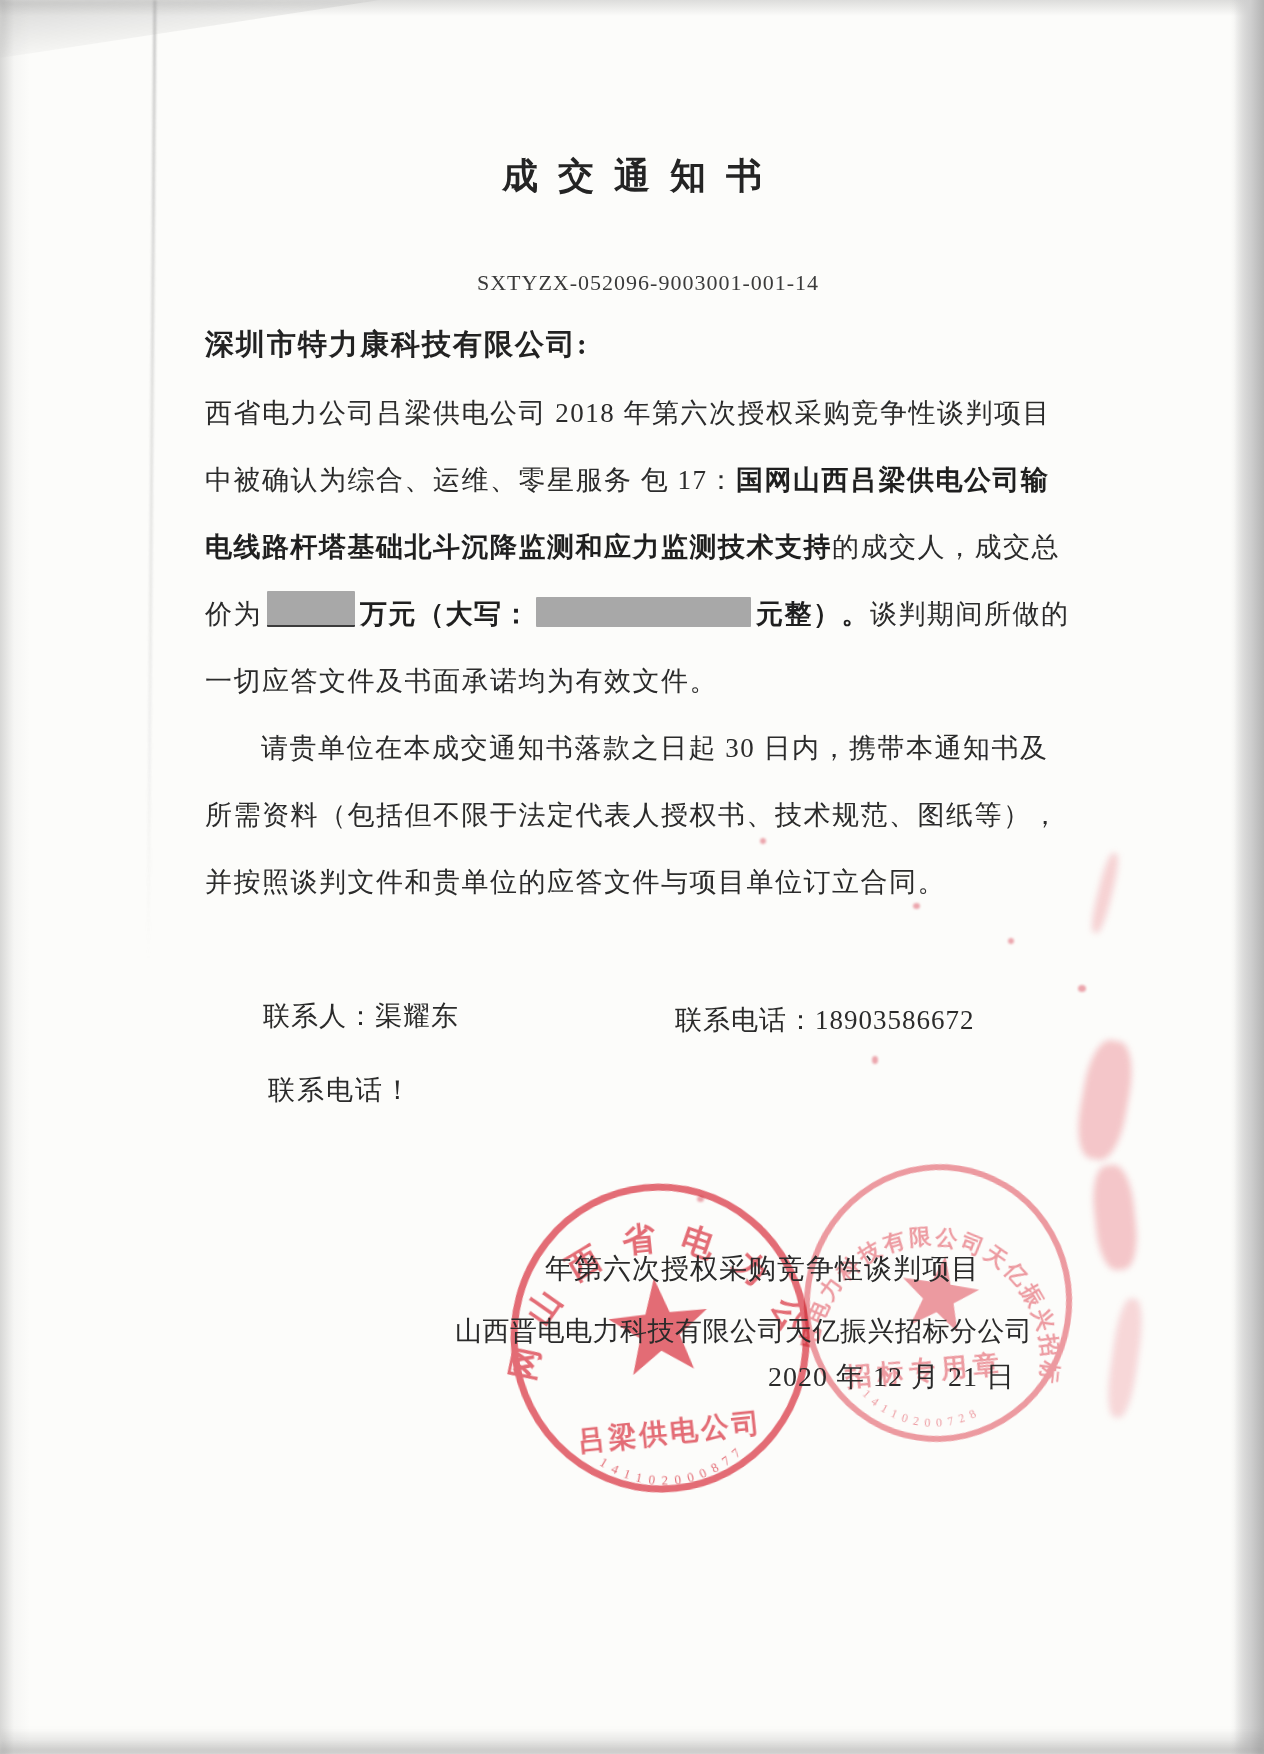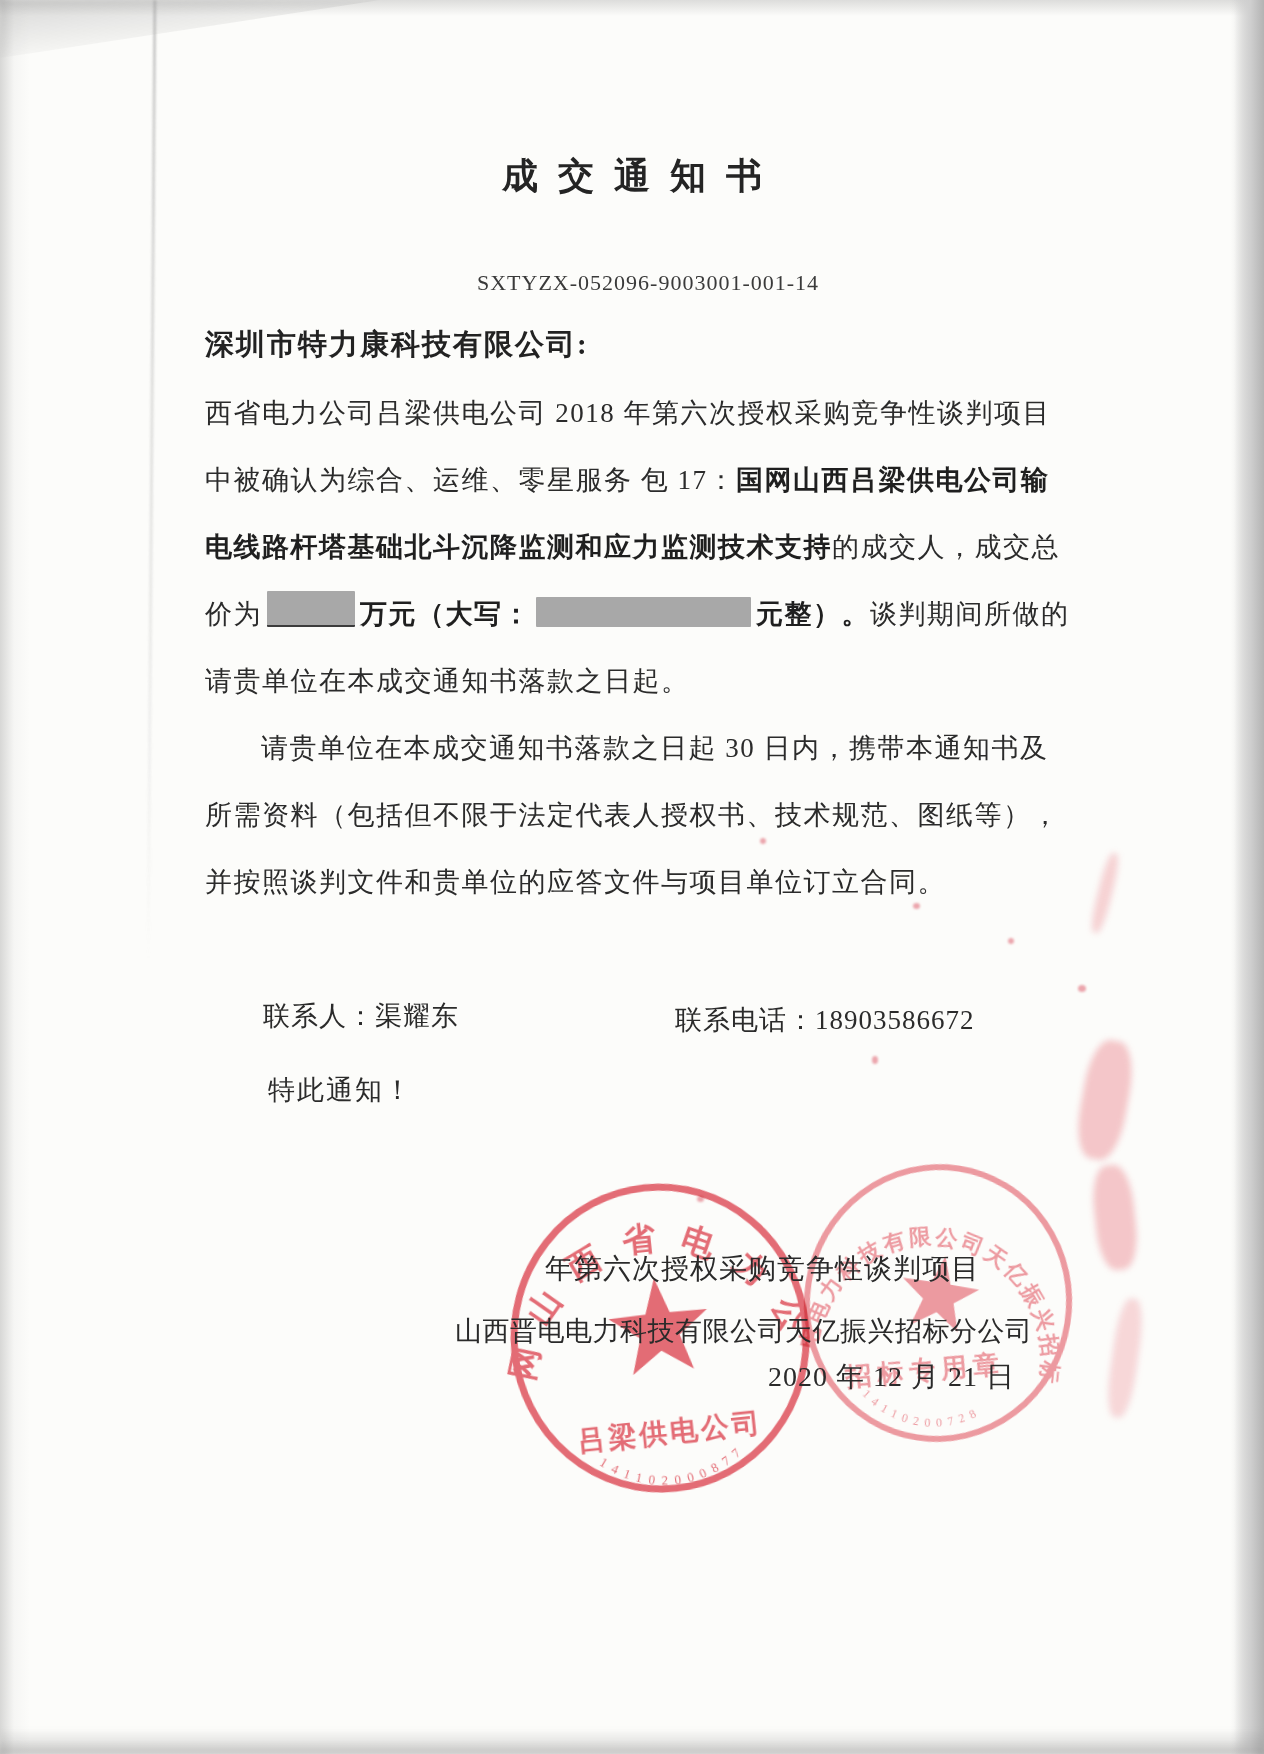--- a/index.html
+++ b/index.html
@@ -151,30 +151,30 @@
 
   <div class="doc-title">成交通知书</div>
   <div class="ref-number">SXTYZX-052096-9003001-001-14</div>
   <div class="addressee">深圳市特力康科技有限公司:</div>
 
   <div class="body-lines">
       <div class="body-line"><span>西省电力公司吕梁供电公司 2018 年第六次授权采购竞争性谈判项目</span></div>
       <div class="body-line"><span>中被确认为综合、运维、零星服务 包 17：</span><span class="bold">国网山西吕梁供电公司输</span></div>
       <div class="body-line"><span class="bold">电线路杆塔基础北斗沉降监测和应力监测技术支持</span><span>的成交人，成交总</span></div>
       <div class="body-line"><span>价为</span><span class="redact u" style="width: 88px;"></span><span class="bold">万元（大写：</span><span class="redact" style="width: 215px;"></span><span class="bold">元整）。</span><span>谈判期间所做的</span></div>
-      <div class="body-line"><span>请贵单位在本成交通知书落款之日起。</span></div>
+      <div class="body-line"><span>一切应答文件及书面承诺均为有效文件。</span></div>
       <div class="body-line indent"><span>请贵单位在本成交通知书落款之日起 30 日内，携带本通知书及</span></div>
       <div class="body-line"><span>所需资料（包括但不限于法定代表人授权书、技术规范、图纸等），</span></div>
       <div class="body-line"><span>并按照谈判文件和贵单位的应答文件与项目单位订立合同。</span></div>
     </div>
 
   <div class="contacts">
     <span class="contact-person"><span>联系人：</span><span>渠耀东</span></span>
     <span class="contact-phone"><span>联系电话：</span><span>18903586672</span></span>
   </div>
 
-  <div class="closing">特此通知！</div>
+  <div class="closing">联系电话！</div>
 
   <div class="sig-co1">年第六次授权采购竞争性谈判项目</div>
   <div class="sig-co2">山西晋电电力科技有限公司天亿振兴招标分公司</div>
   <div class="sig-date">2020 年 12 月 21 日</div>
 
 </div>
 
 </body></html>

